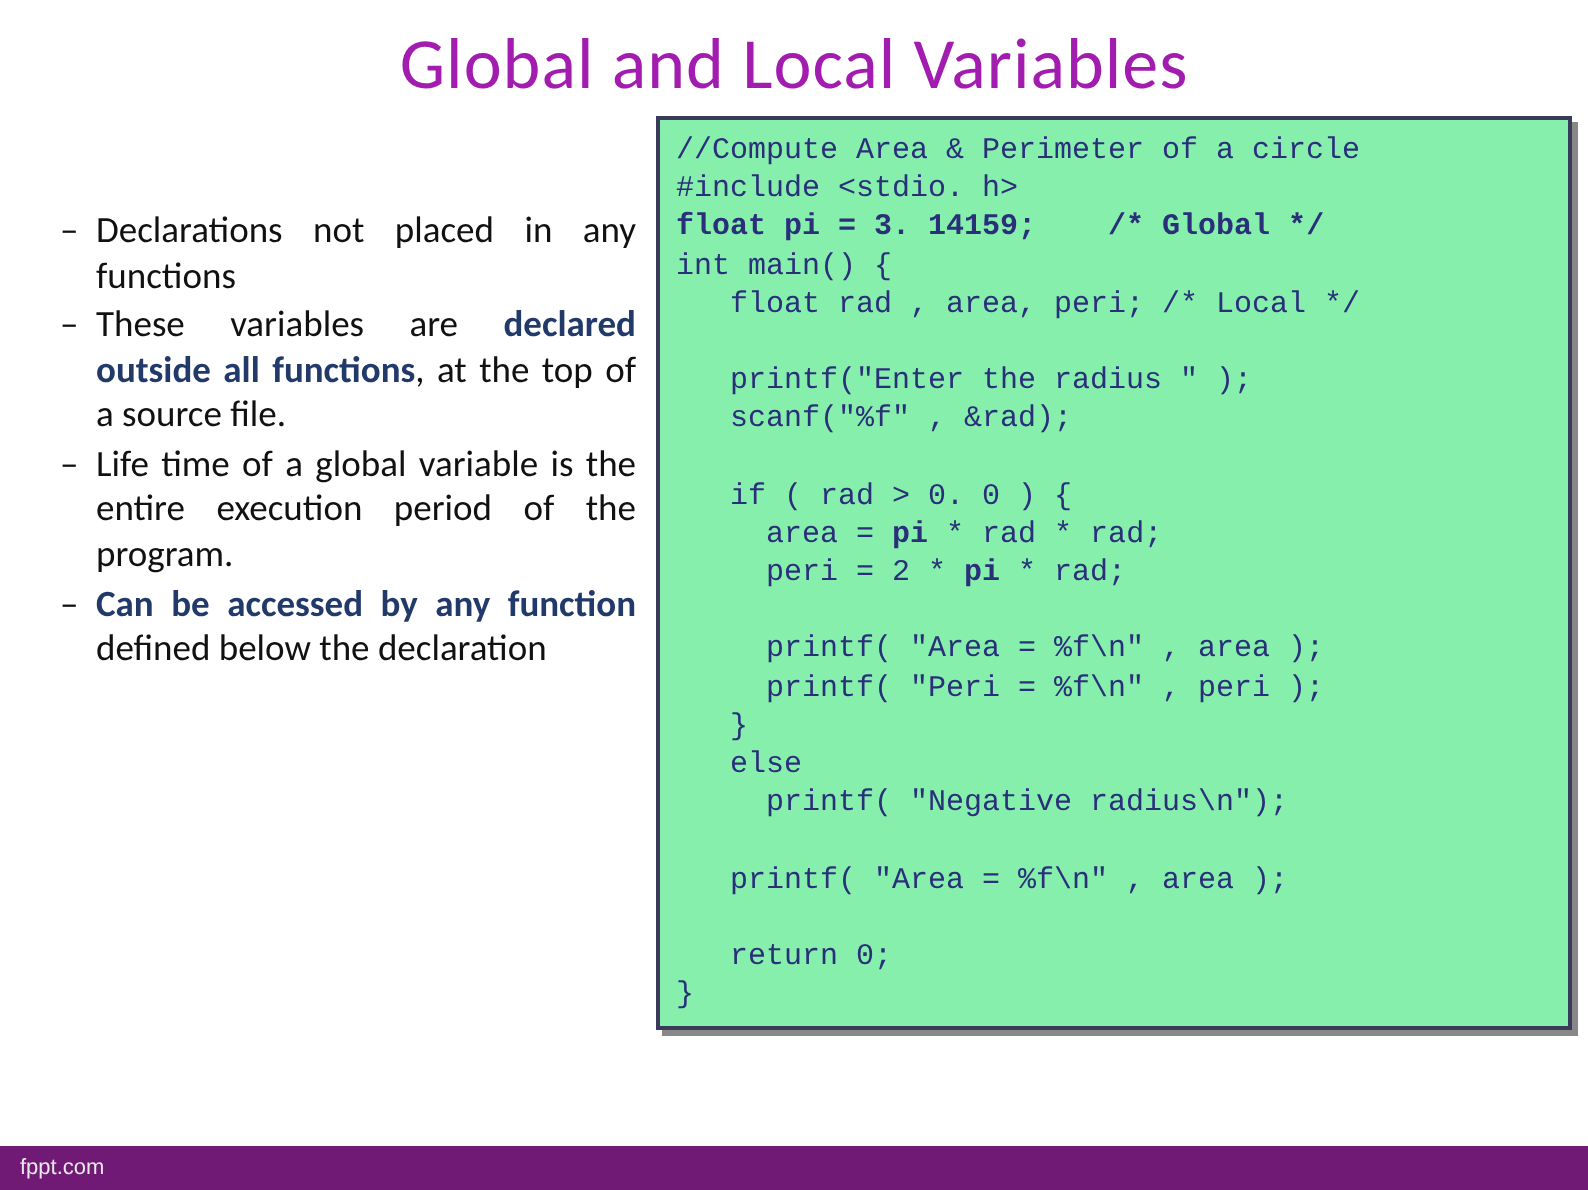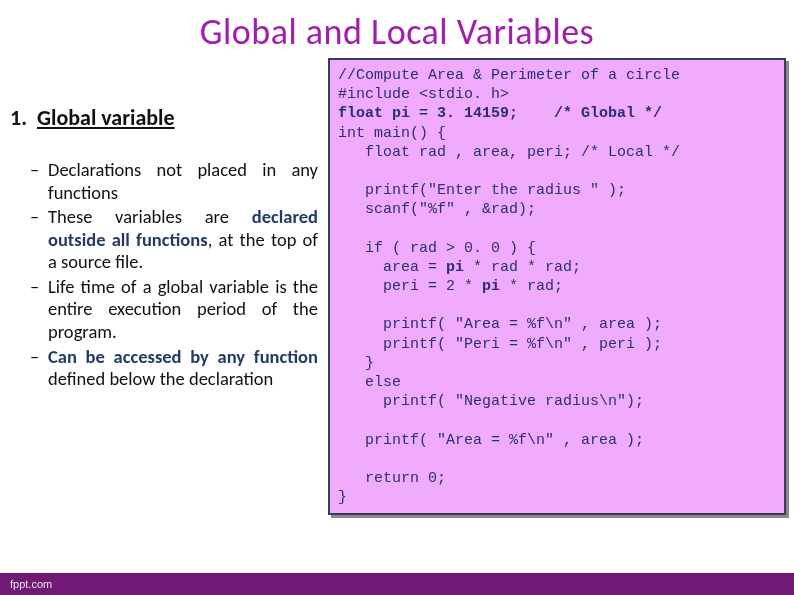--- a/index.html
+++ b/index.html
@@ -60,21 +60,21 @@
     left: -18px;
     top: 0;
   }
   .bold-blue { color: #223a6a; font-weight: bold; }
   .right {
     flex: 1;
     min-width: 0;
   }
   .codebox {
     border: 2px solid #3a3a5a;
-    background: #f0abfc;
+    background: #86efac;
     box-shadow: 3px 3px 0 #888;
     font-family: "Courier New", monospace;
     font-size: 15px;
     line-height: 1.28;
     color: #2a2f7a;
     padding: 6px 8px 6px 8px;
     white-space: pre;
   }
   .code-bold { font-weight: bold; color: #2a2f7a; }
   .footer {
@@ -90,24 +90,20 @@
   }
 </style>
 </head>
 <body>
 
 <div class="slide">
   <div class="title">Global  and Local Variables</div>
 
   <div class="main">
     <div class="left">
-      <div class="heading">
-        <span class="num">1.</span>
-        <span class="ul">Global variable</span>
-      </div>
       <ul class="bullets">
         <li><span>Declarations not placed in any functions</span></li>
         <li><span>These variables are </span><span class="bold-blue">declared outside all functions</span><span>, at the top of a source file.</span></li>
         <li><span>Life time of a global variable is the entire execution period of the program.</span></li>
         <li><span class="bold-blue">Can be accessed by any function</span><span> defined below the declaration</span></li>
       </ul>
     </div>
 
     <div class="right">
       <div class="codebox"><span>//Compute Area &amp; Perimeter of a circle</span>

